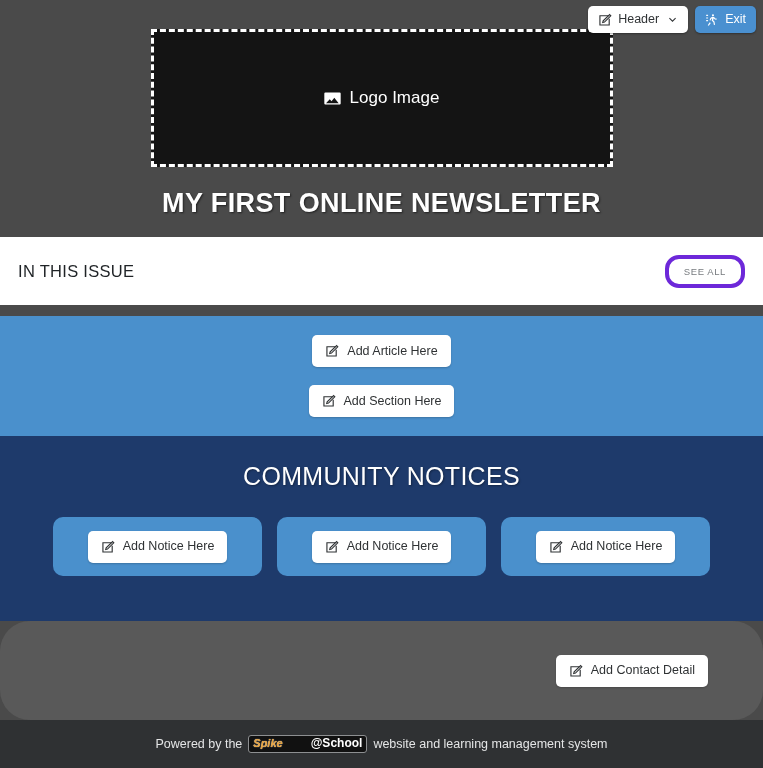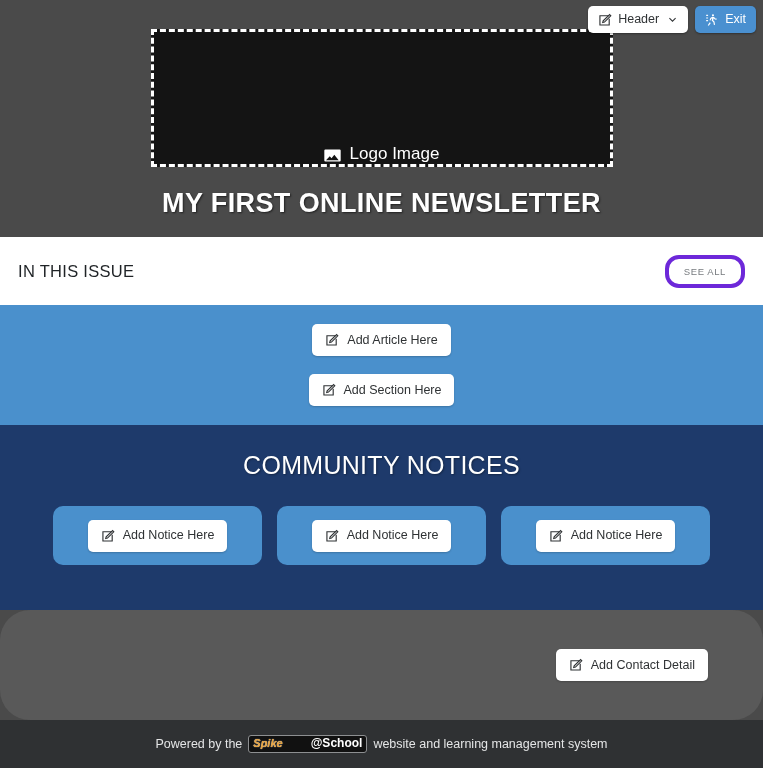--- a/index.html
+++ b/index.html
@@ -68,21 +68,21 @@
     flex-direction: column;
     align-items: center;
   }
   .logo-box {
     margin-top: 29px;
     width: 462px;
     height: 138px;
     background: #141414;
     border: 3px dashed #ffffff;
     display: flex;
-    align-items: flex-end;
+    align-items: center;
     justify-content: center;
     gap: 9px;
     color: #ffffff;
     font-size: 17px;
   }
   .logo-box svg { display: block; }
   .masthead-title {
     margin-top: 21px;
     color: #ffffff;
     font-size: 27px;
@@ -122,20 +122,21 @@
   
   .articles {
     background: #4a90cc;
     height: 120px;
     flex: none;
     display: flex;
     flex-direction: column;
     align-items: center;
     justify-content: center;
     gap: 18px;
+    margin-top: 11px;
   }
 
   
   .add-btn {
     display: inline-flex;
     align-items: center;
     gap: 8px;
     background: #ffffff;
     color: #2f3234;
     border: none;

